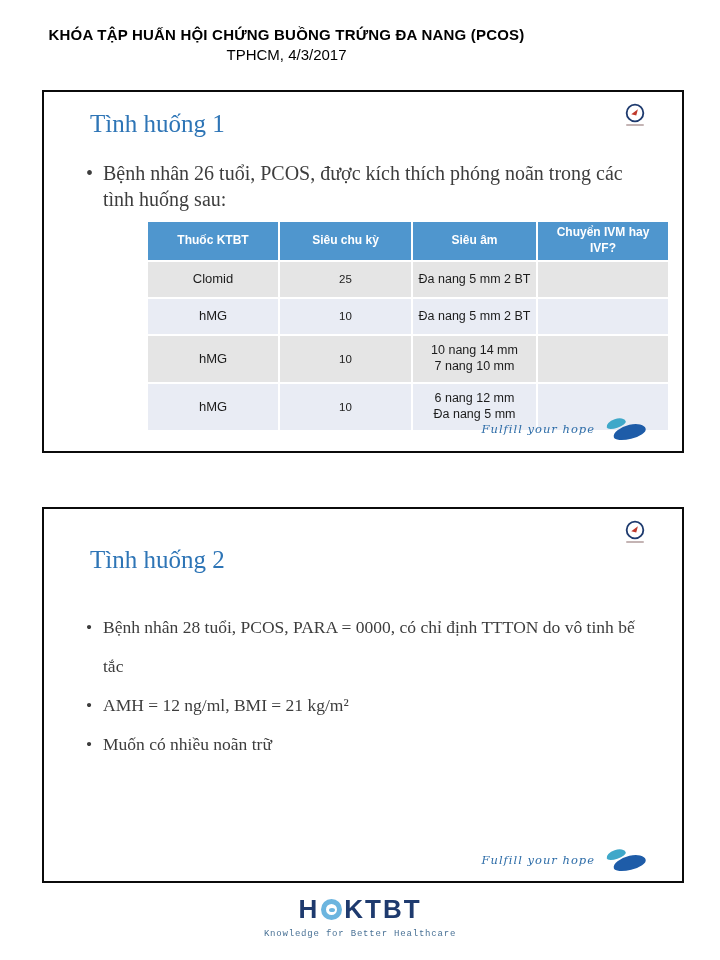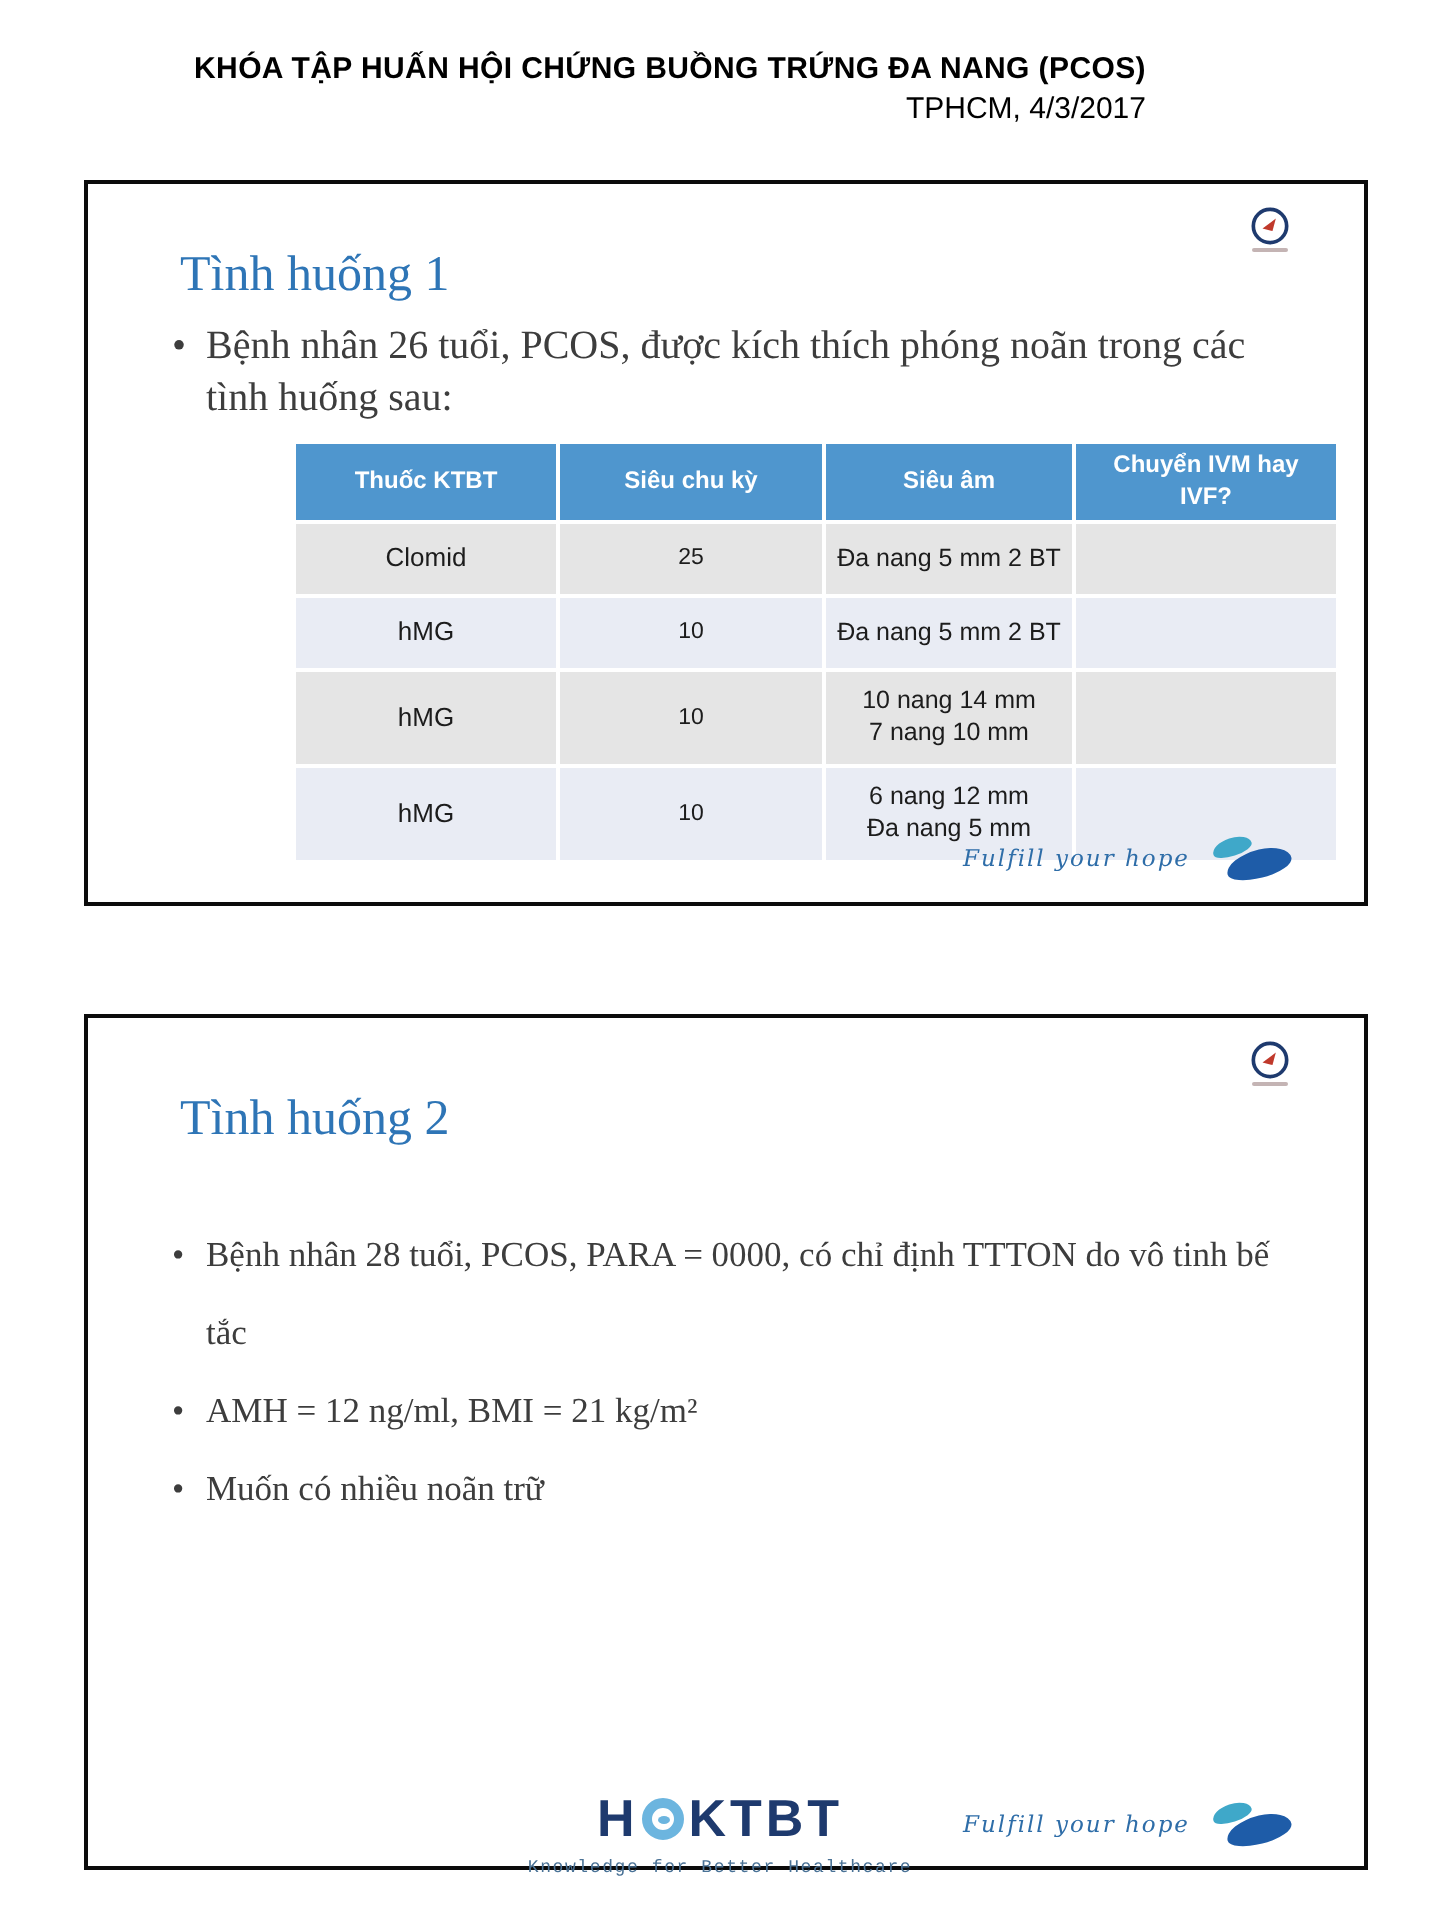--- a/index.html
+++ b/index.html
@@ -1,33 +1,33 @@
 <!DOCTYPE html>
 <html><head>
 <meta charset="utf-8">
 <style>
   * { margin:0; padding:0; box-sizing:border-box; }
   html,body { width:720px; height:960px; background:#ffffff; overflow:hidden;
               font-family:"Liberation Sans", sans-serif; }
   .page { position:relative; width:720px; height:960px; background:#fff; }
 
   
-  .page-header { position:absolute; top:26px; left:0; width:573px; text-align:right; color:#000; }
+  .page-header { position:absolute; top:26px; left:0; width:573px; text-align:center; color:#000; }
   .page-header .ph-title { font-size:15px; font-weight:bold; letter-spacing:.2px; }
   .page-header .ph-subtitle { font-size:15px; margin-top:3px; font-weight:normal; }
 
   
   .slide { position:absolute; left:42px; width:642px; background:#fff;
            border:2px solid #0b0b0b; }
   #slide1 { top:90px;  height:363px; }
-  #slide2 { top:507px; height:428px;padding-left:12px; }
+  #slide2 { top:507px; height:376px;padding-left:12px; }
 
   .slide-title { position:absolute; color:#2E75B6;
                  font-family:"Liberation Serif", serif; font-size:25px; font-weight:normal; }
-  #slide1 .slide-title { left:46px; top:18px;margin-top:14px; }
+  #slide1 .slide-title { left:46px; top:18px; }
   #slide2 .slide-title { left:46px; top:37px; }
 
   
   .badge { position:absolute; right:36px; top:11px; width:22px; text-align:center; }
   .badge svg { display:block; margin:0 auto; }
   .badge .badge-caption { margin-top:1px; height:2px; width:18px; margin-left:2px;
                           background:#c4b4b4; border-radius:1px; }
 
   
   .bullets { position:absolute; list-style:none;

